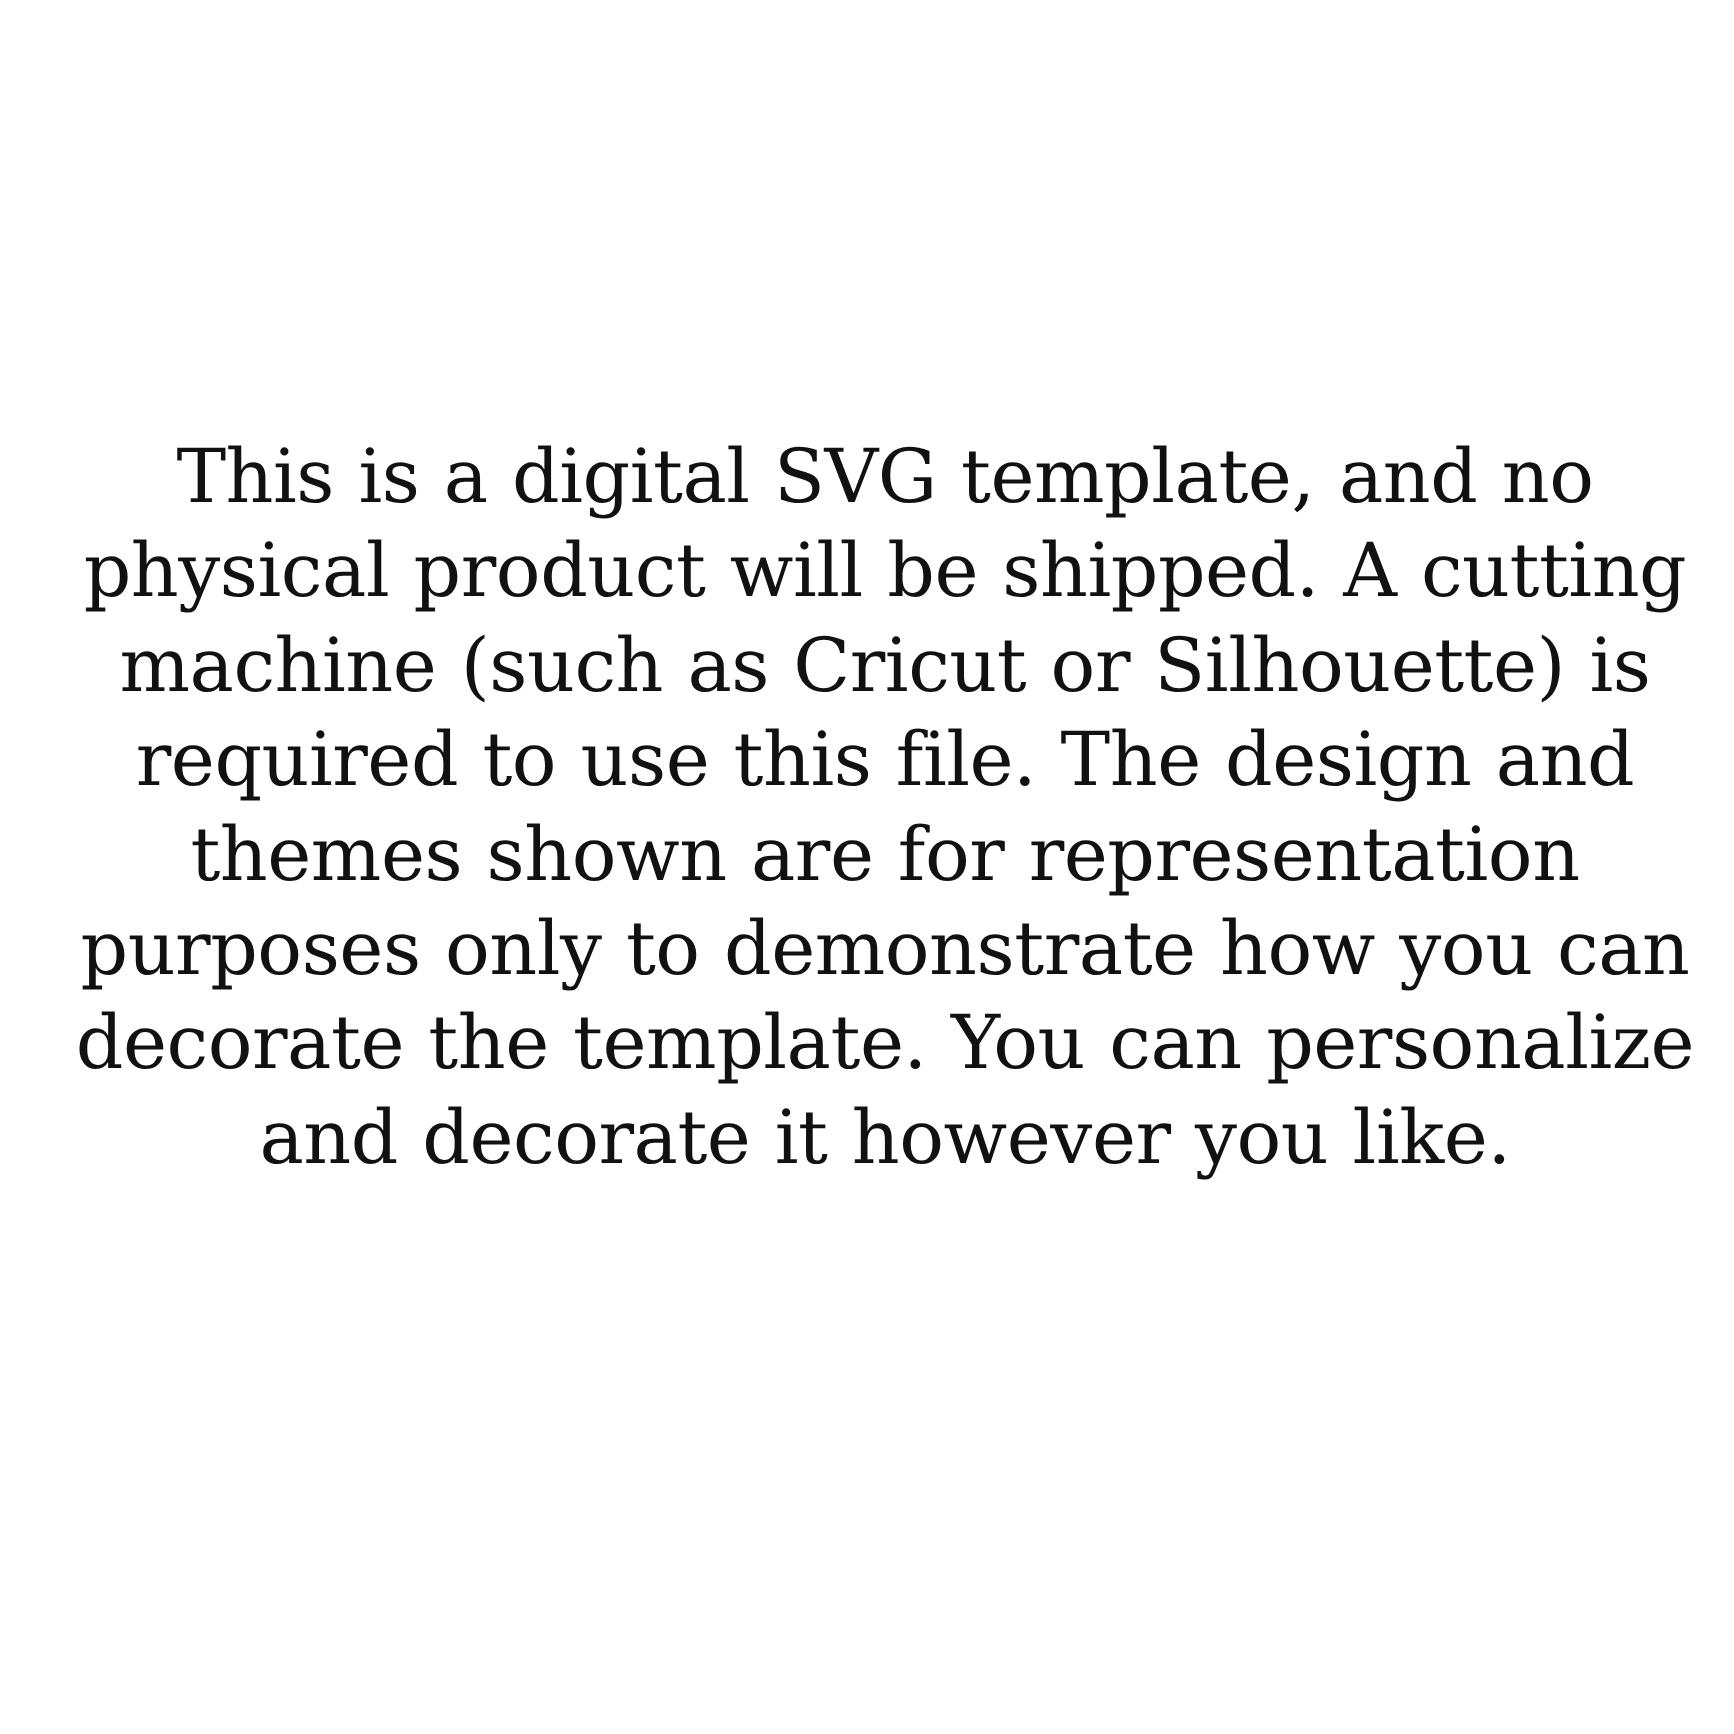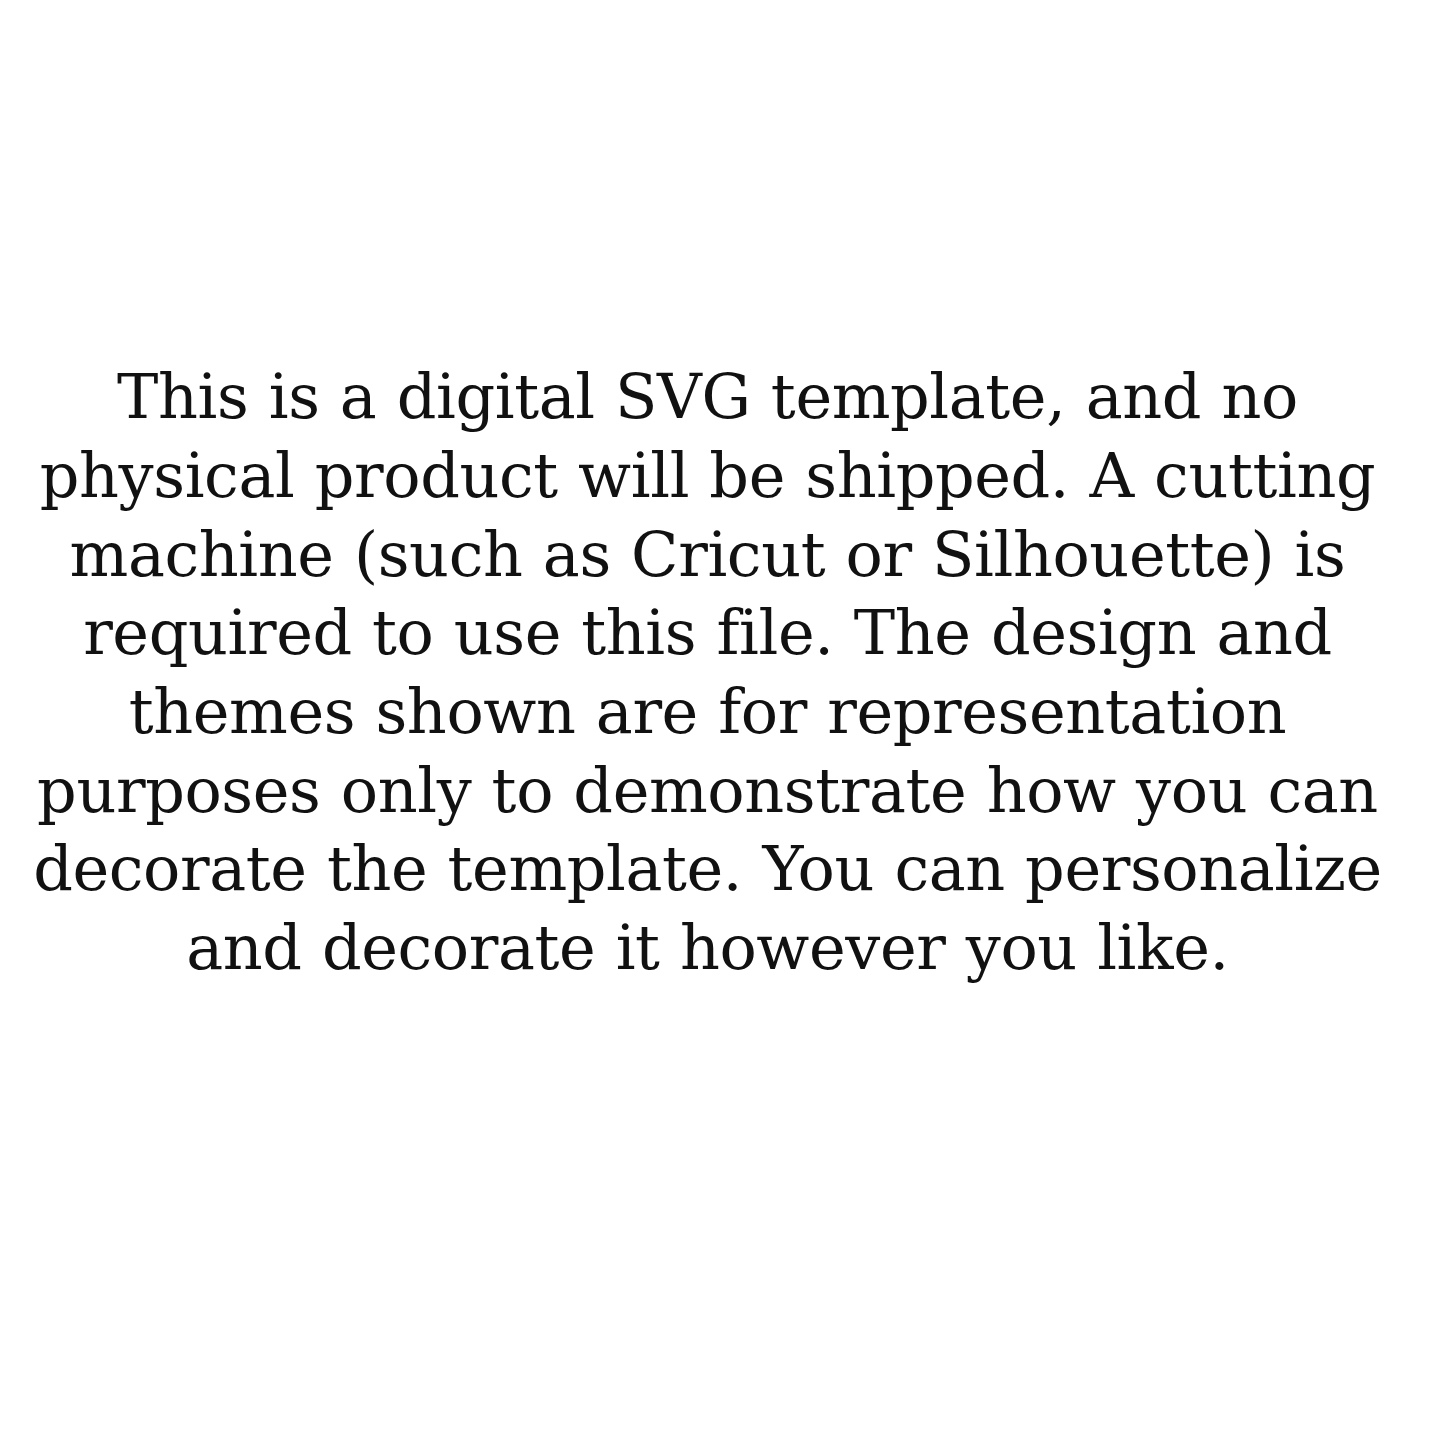--- a/index.html
+++ b/index.html
@@ -12,21 +12,21 @@
     background: #ffffff;
     font-family: "DejaVu Serif", serif;
     overflow: hidden;
   }
   .page {
     width: 1445px;
     height: 1364px;
     box-sizing: border-box;
     display: flex;
     align-items: center;
-    justify-content: flex-start;
+    justify-content: flex-end;
   }
   .disclaimer-block {
     width: 1415px;
     padding: 0 15px;
     box-sizing: border-box;
     margin-top: -18px;
   }
   .disclaimer-text {
     font-family: "DejaVu Serif", serif;
     font-size: 62px;

